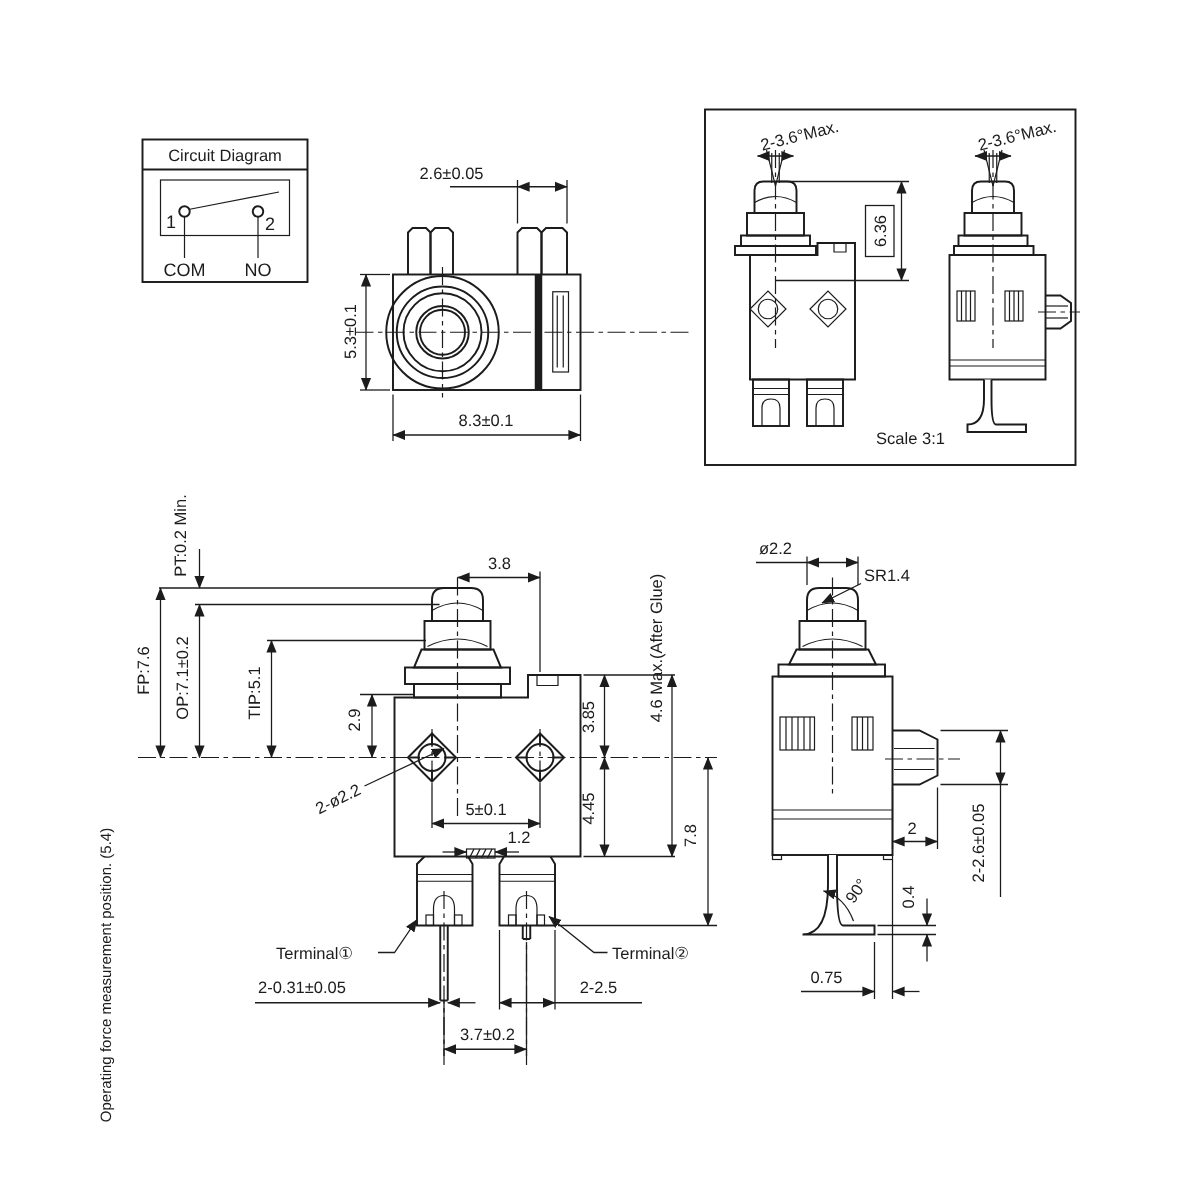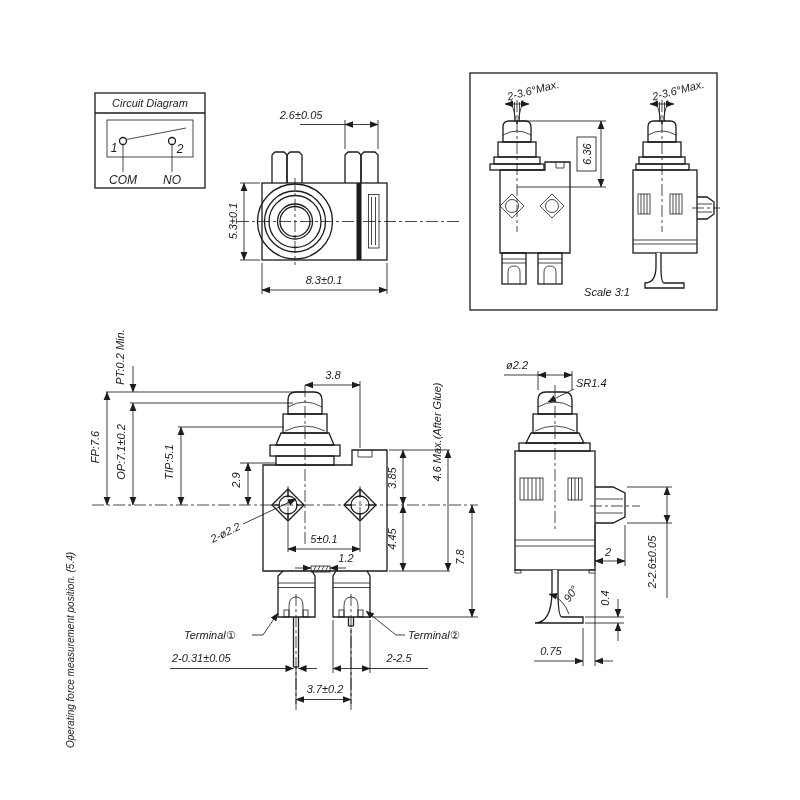--- a/index.html
+++ b/index.html
@@ -1,16 +1,16 @@
 <!DOCTYPE html>
 <html><head>
 <meta charset="utf-8">
 <style>
   html,body{margin:0;padding:0;background:#ffffff;}
-  .sheet{position:relative;width:800px;height:800px;background:#ffffff;overflow:hidden;font-style:italic;}
+  .sheet{position:relative;width:800px;height:800px;background:#ffffff;overflow:hidden;}
   svg{position:absolute;left:0;top:0;}
   svg text{font-family:"Liberation Sans","DejaVu Sans",sans-serif;fill:#1c1c1c;font-size:11px;}
   .t12{font-size:12px;}
   .t10{font-size:10px;}
   .ol{stroke:#1c1c1c;stroke-width:1.3;fill:none;}
   .olw{stroke:#1c1c1c;stroke-width:1.3;fill:#ffffff;}
   .thin{stroke:#1c1c1c;stroke-width:0.8;fill:none;}
   .dim{stroke:#1c1c1c;stroke-width:0.85;fill:none;}
   .cl{stroke:#1c1c1c;stroke-width:0.8;fill:none;stroke-dasharray:12 3 3 3;}
   .fillbar{fill:#1c1c1c;stroke:none;}

